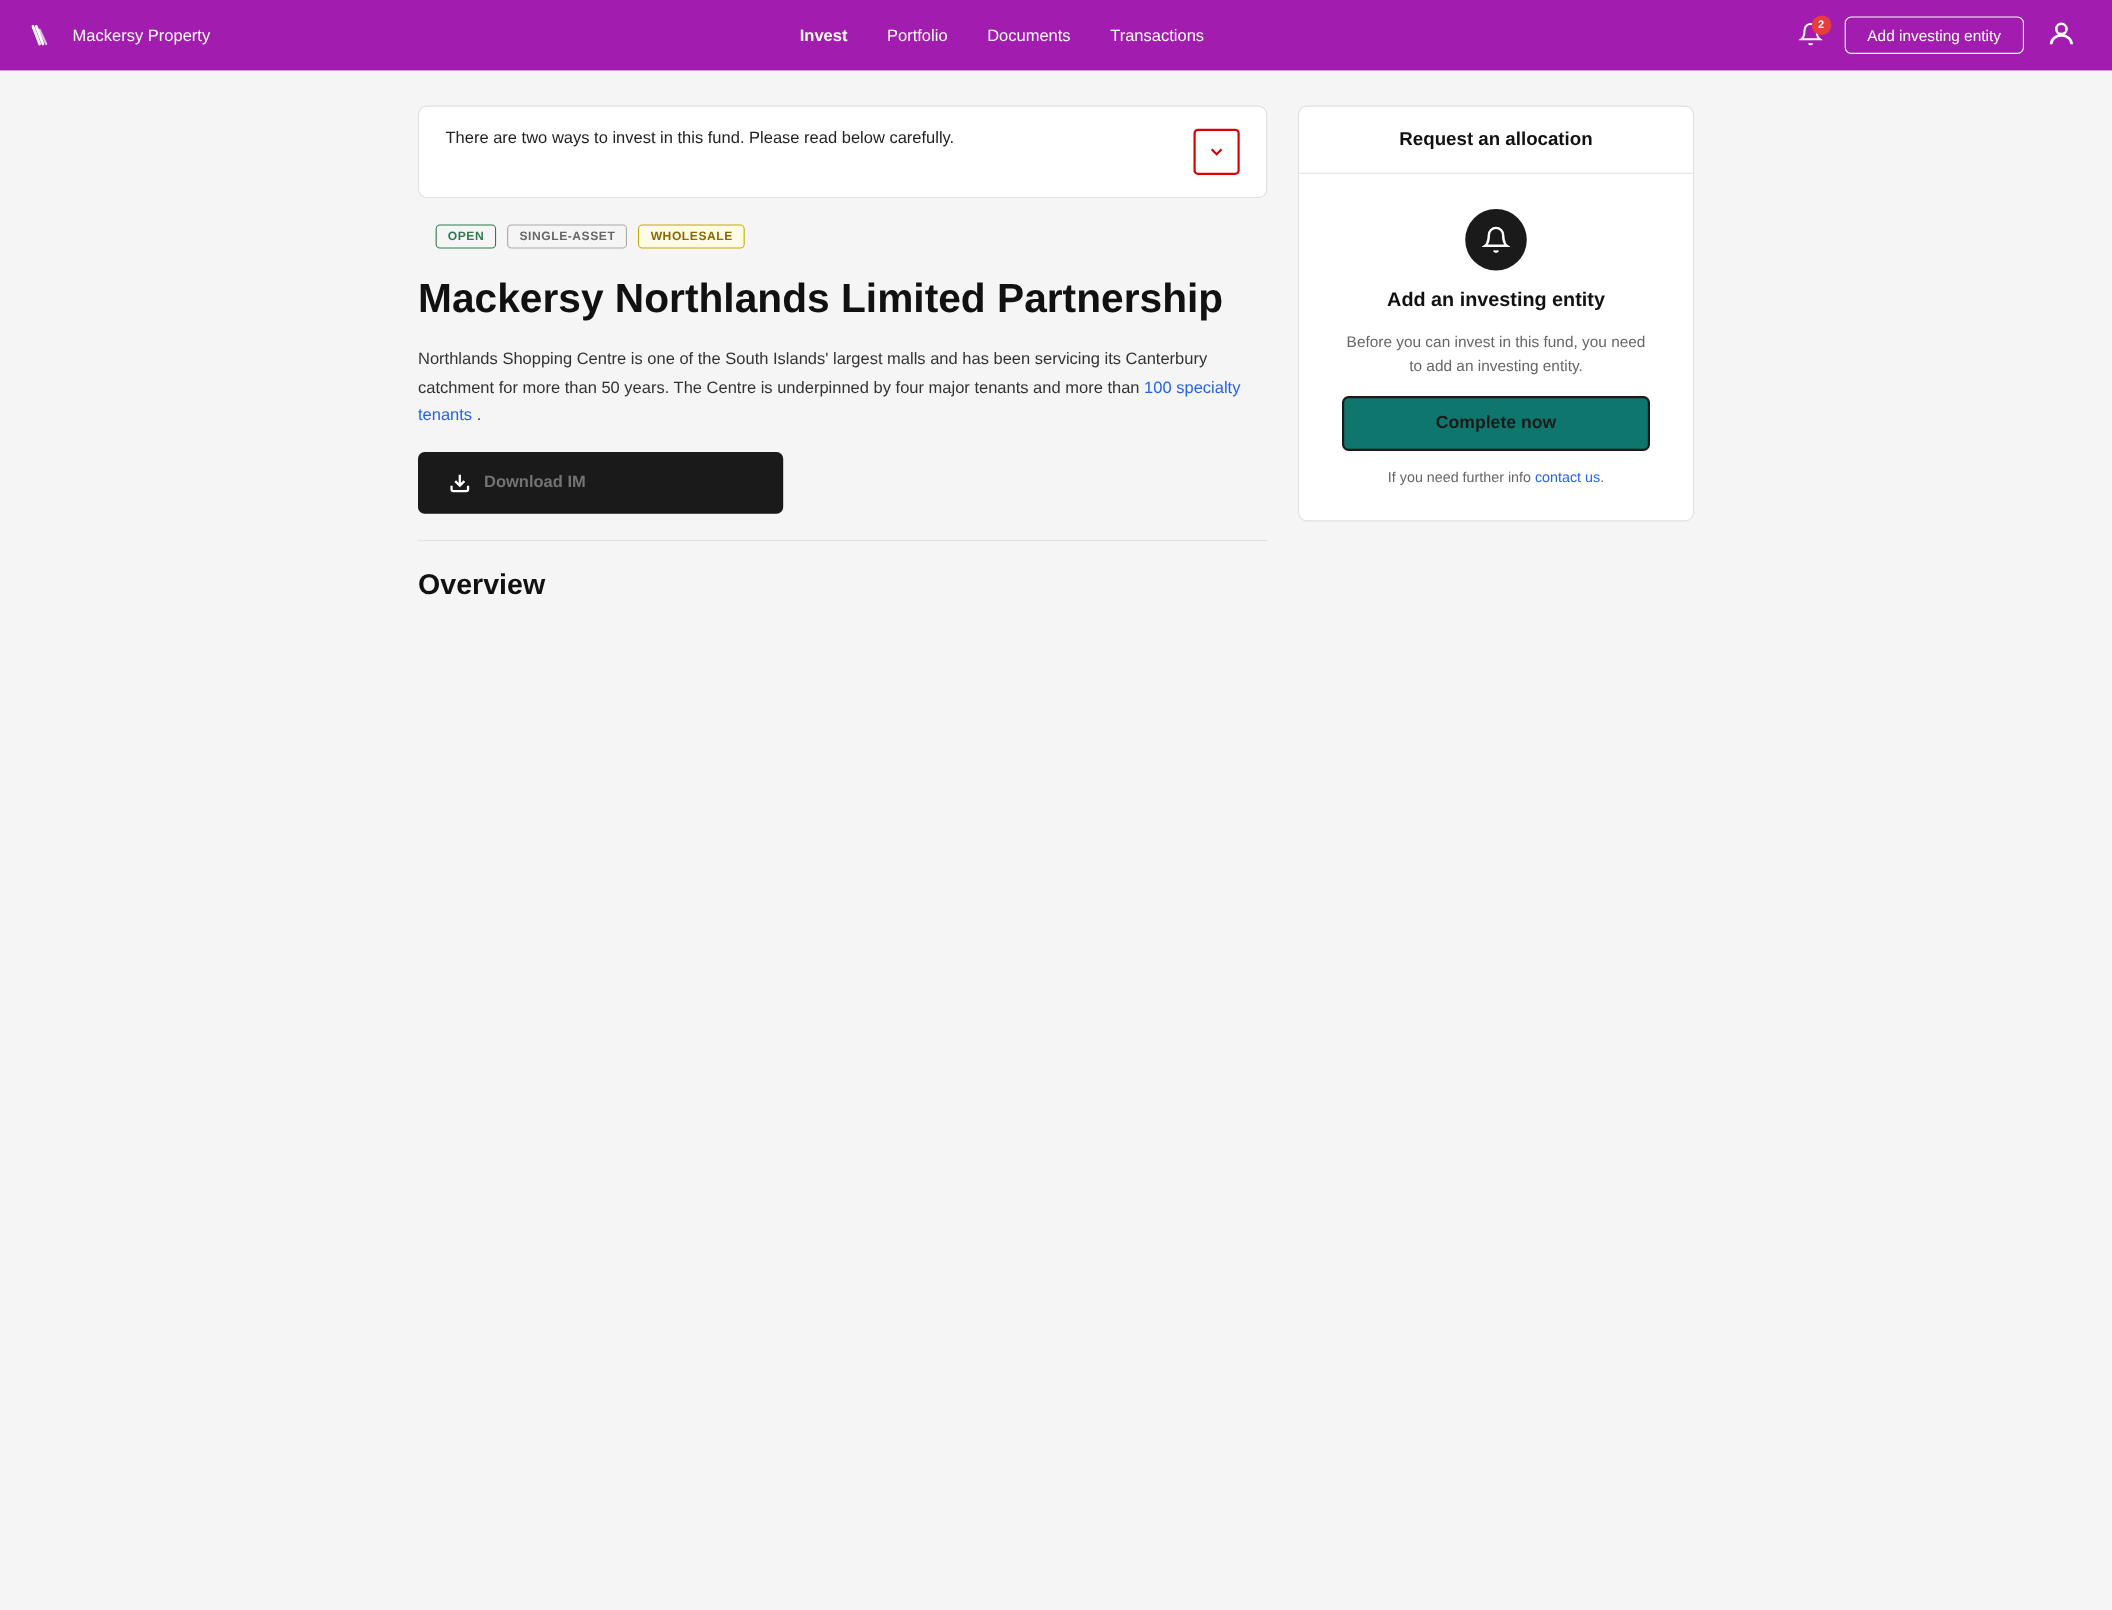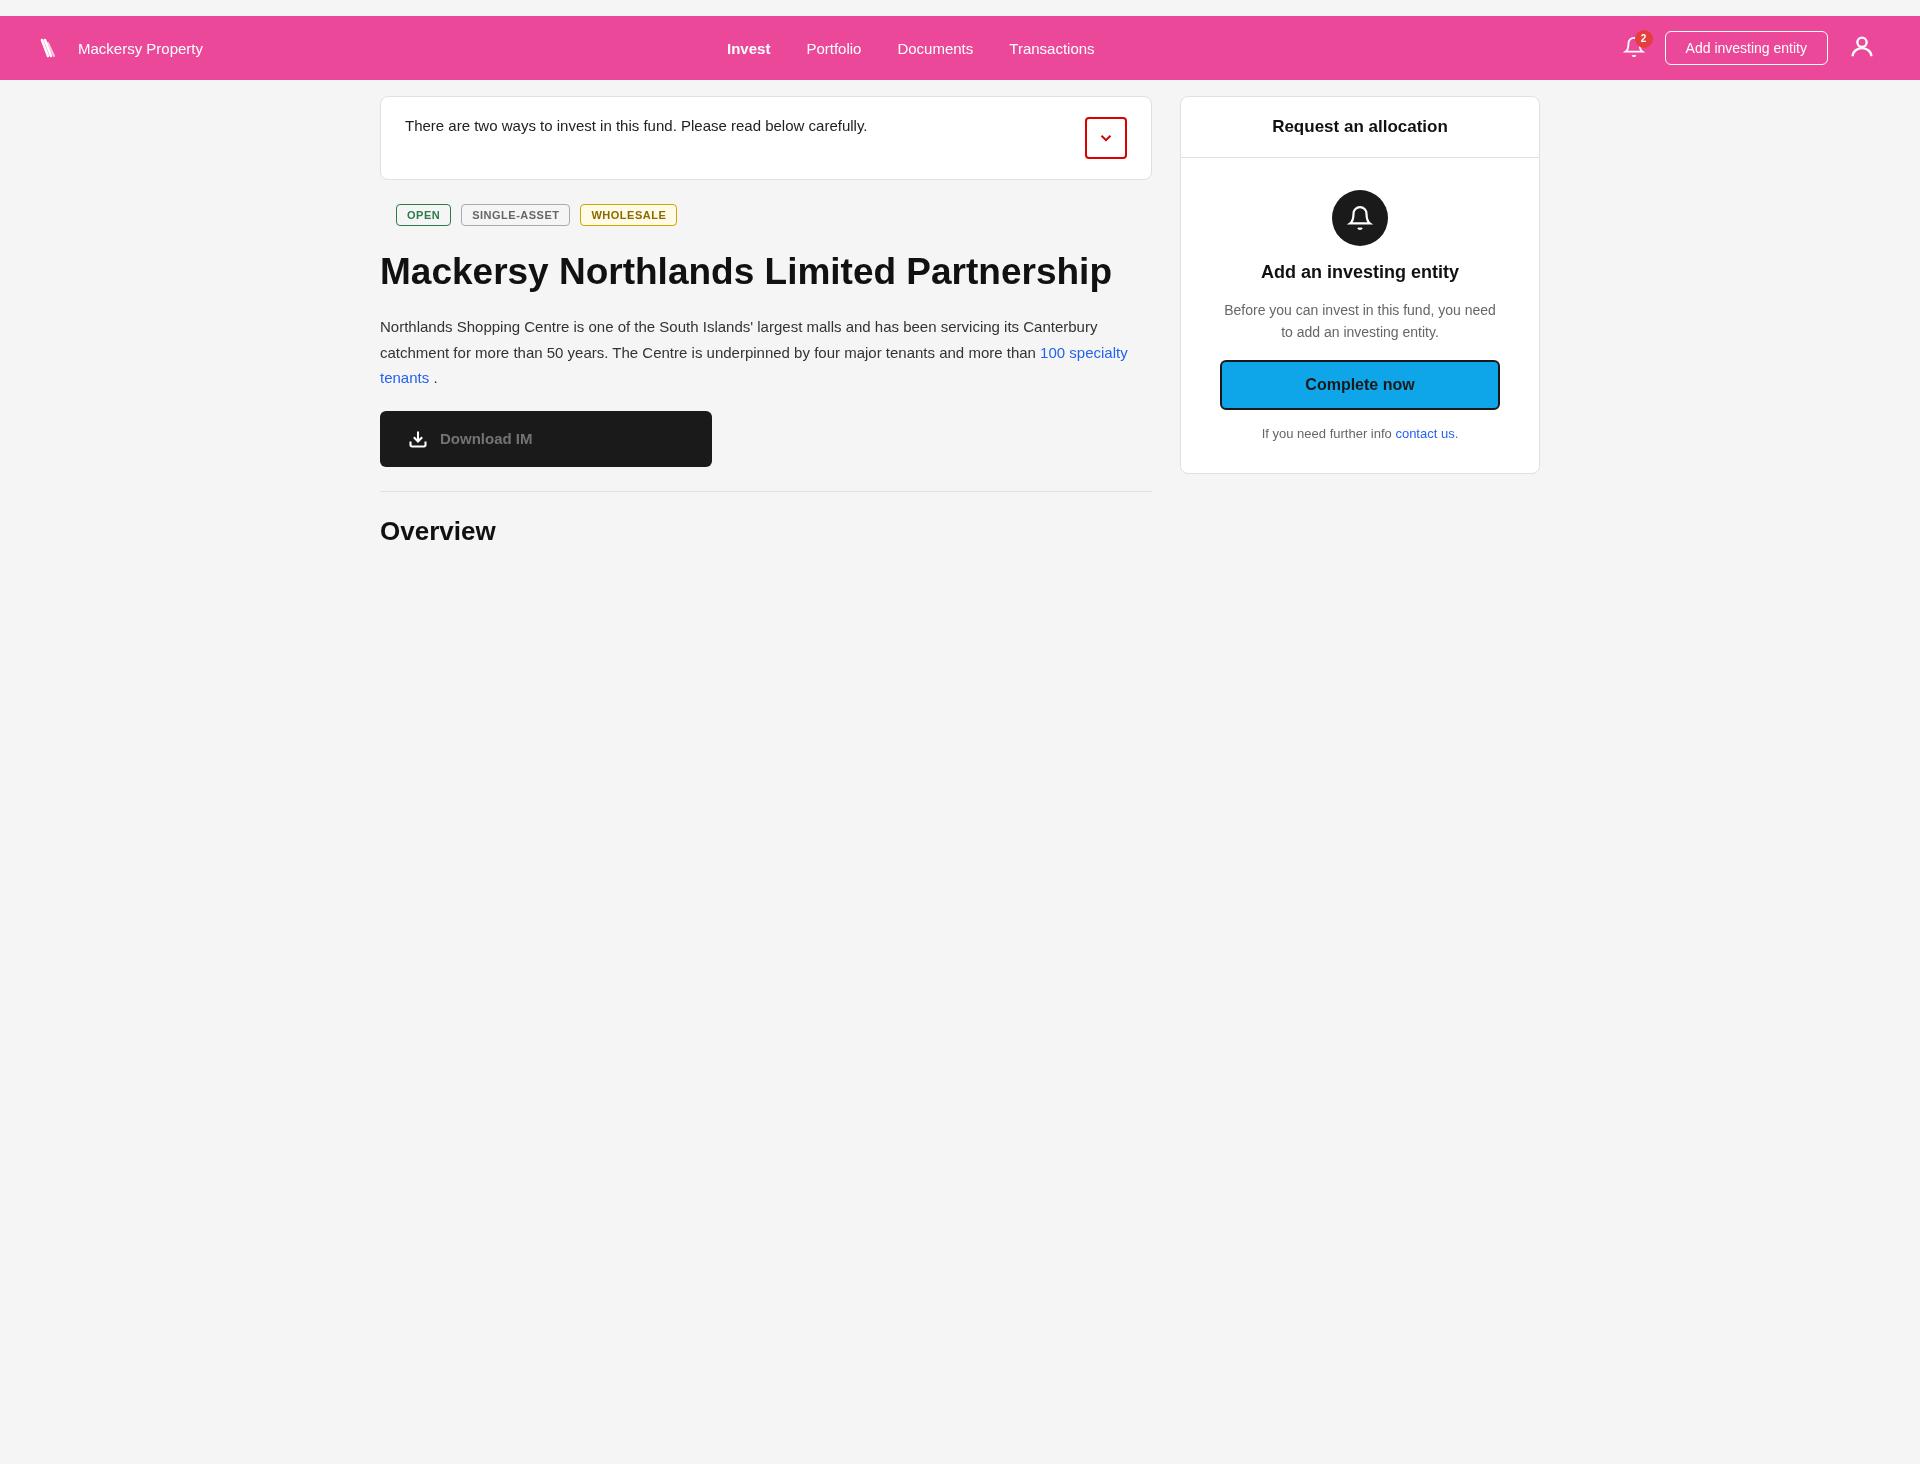--- a/index.html
+++ b/index.html
@@ -1,26 +1,26 @@
 <!DOCTYPE html>
 <html><head>
   <meta charset="utf-8">
   <style>
     * { margin: 0; padding: 0; box-sizing: border-box; }
     body { font-family: -apple-system, BlinkMacSystemFont, 'Segoe UI', sans-serif; background: #f5f5f5; color: #1a1a1a; }
 
     
     nav {
-      background: #ec4899;
-      display: flex;
-      align-items: center;
-      padding: 0 40px;
+      background: #a21caf;
+      display: flex;
+      align-items: center;
+      padding: 0 28px;
       height: 64px;
       position: sticky;
-      top: 16px;
+      top: 0;
       z-index: 100;
     }
     .nav-logo {
       display: flex;
       align-items: center;
       gap: 10px;
       color: #fff;
       font-size: 15px;
       font-weight: 500;
       flex-shrink: 0;
@@ -279,21 +279,21 @@
       text-align: center;
     }
     .entity-desc {
       font-size: 14px;
       color: #666;
       text-align: center;
       line-height: 1.6;
       max-width: 280px;
     }
     .complete-btn {
-      background: #0ea5e9;
+      background: #0f766e;
       border: 2px solid #1a1a1a;
       color: #1a1a1a;
       border-radius: 6px;
       padding: 14px 40px;
       font-size: 16px;
       font-weight: 700;
       cursor: pointer;
       width: 100%;
       max-width: 280px;
     }

